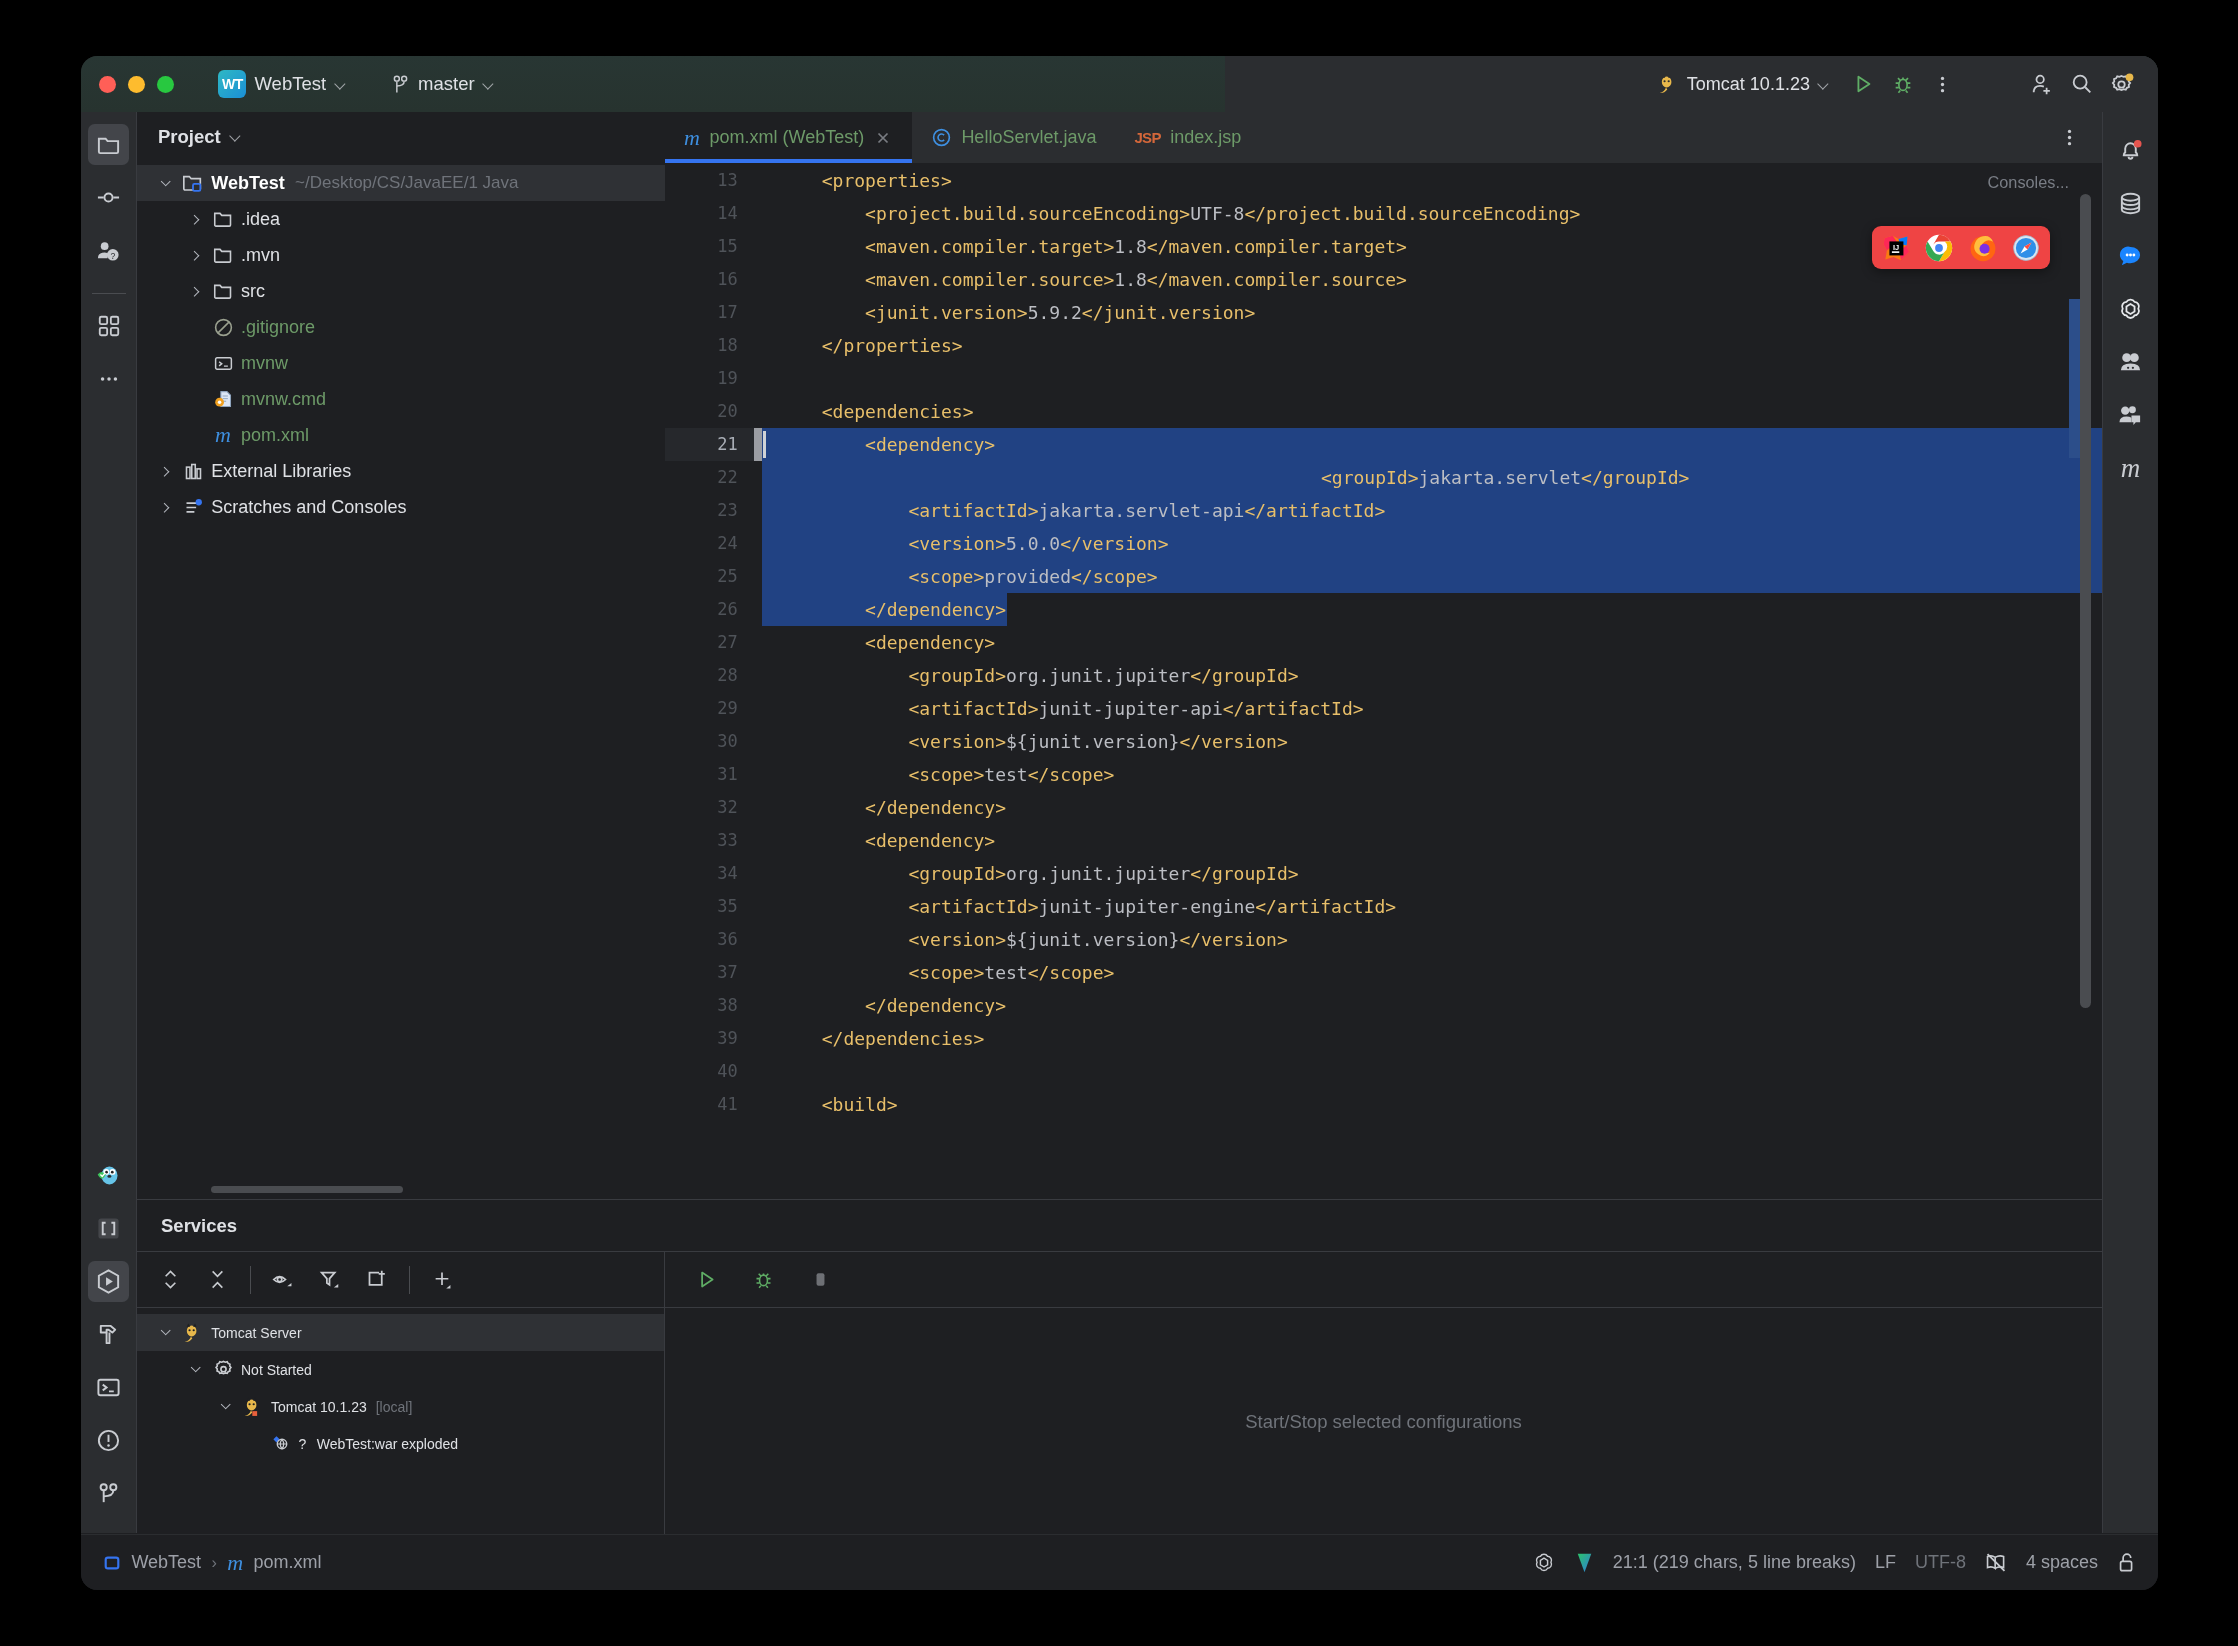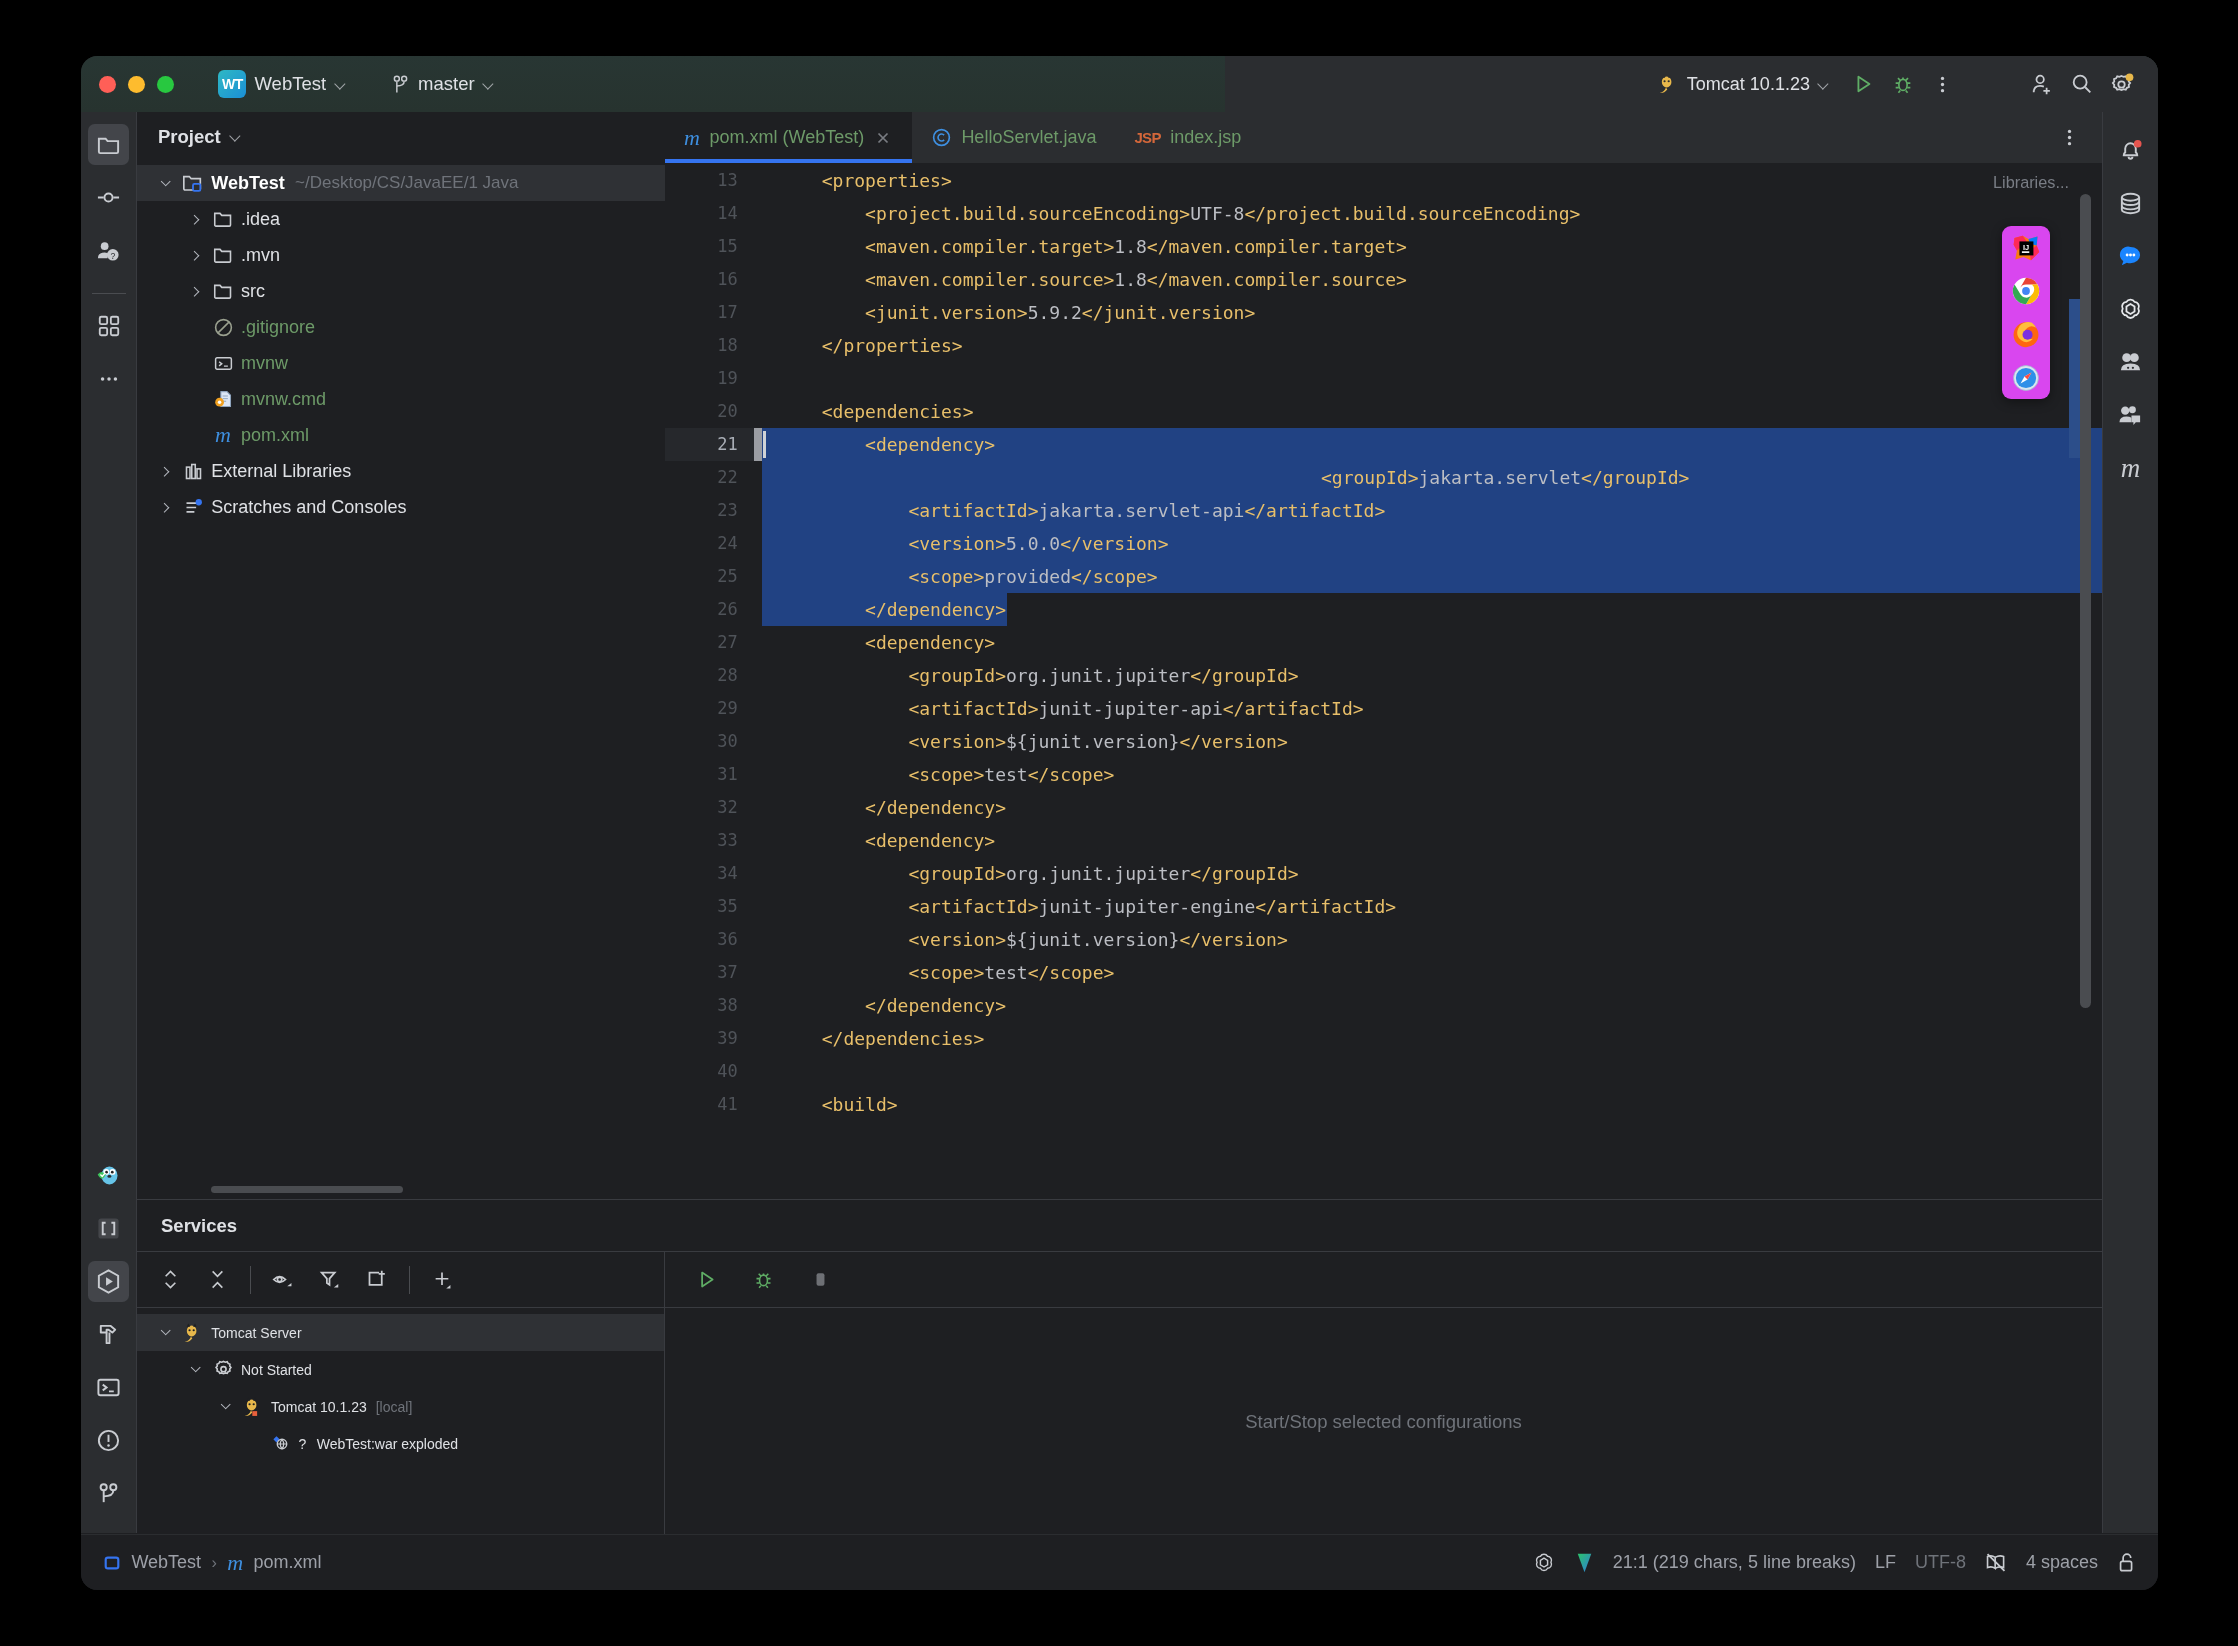--- a/index.html
+++ b/index.html
@@ -151,24 +151,23 @@
     position:absolute; right:15px; top:50%; transform:translateY(-50%);
     width:36px;height:36px;display:flex;align-items:center;justify-content:center;
   }
 
   #code-wrap{ position:absolute; top:52px; left:0; right:0; bottom:21px; overflow:hidden;}
   #analyzing{
     position:absolute; right:33px; top:9px; color:#797d85; font-size:16.3px; z-index:6;
   }
   #browser-pop{
     position:absolute; right:52px; top:62px; z-index:7;
-    background:#d946ef; border-radius:9px; padding:6.7px 9px;
+    background:#ef4444; border-radius:9px; padding:6.7px 9px;
     display:flex; gap:13.3px; align-items:flex-start;
     box-shadow:0 3px 10.4px rgba(0,0,0,.4);
-    flex-direction:column;
   }
   .bicon{width:30px;height:30px;border-radius:50%;display:flex;align-items:center;justify-content:center;}
 
   #code {
     position:absolute; inset:0;
     font-family:"DejaVu Sans Mono","Liberation Mono",monospace;
     font-size:18px; line-height:33px;
   }
   .cline{ height:33px; display:flex; align-items:center; position:relative;}
   .gut{
@@ -602,21 +601,21 @@
         <div id="tabs-more">
           <svg width="21" height="21" viewBox="0 0 24 24" fill="#c9ccd1">
             <circle cx="12" cy="5" r="1.9"></circle>
               <circle cx="12" cy="12" r="1.9"></circle>
               <circle cx="12" cy="19" r="1.9"></circle>
           </svg>
         </div>
       </div>
 
       <div id="code-wrap">
-        <div id="analyzing">Libraries...</div>
+        <div id="analyzing">Consoles...</div>
 
         <div id="browser-pop">
           <span class="bicon">
             <svg width="28" height="28" viewBox="0 0 34 34">
               <path d="M3 5 L13 2 L20 6 L31 3 L30 14 L33 22 L23 32 L14 28 L4 31 L6 20 L2 13 Z" fill="#f97a12"></path>
               <path d="M3 5 L13 2 L18 9 L6 20 L2 13 Z" fill="#fe2857"></path>
               <path d="M20 6 L31 3 L30 14 L22 12 Z" fill="#087cfa"></path>
               <path d="M23 32 L33 22 L30 14 L21 20 Z" fill="#fe2857"></path>
               <rect x="9" y="9" width="17" height="17" fill="#000"></rect>
               <text x="17" y="19" font-size="9" fill="#fff" text-anchor="middle" font-family="Liberation Sans" font-weight="bold">IJ</text>

